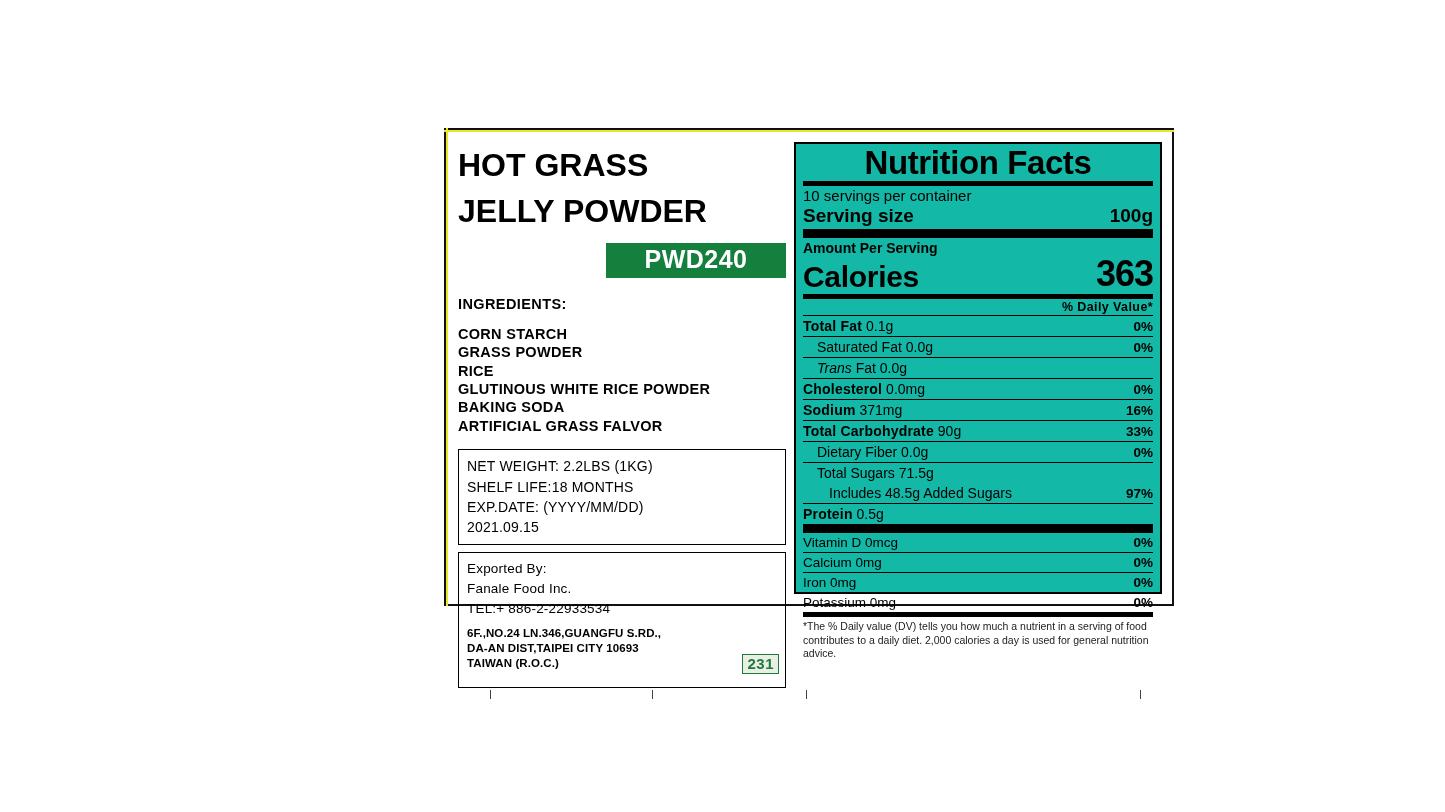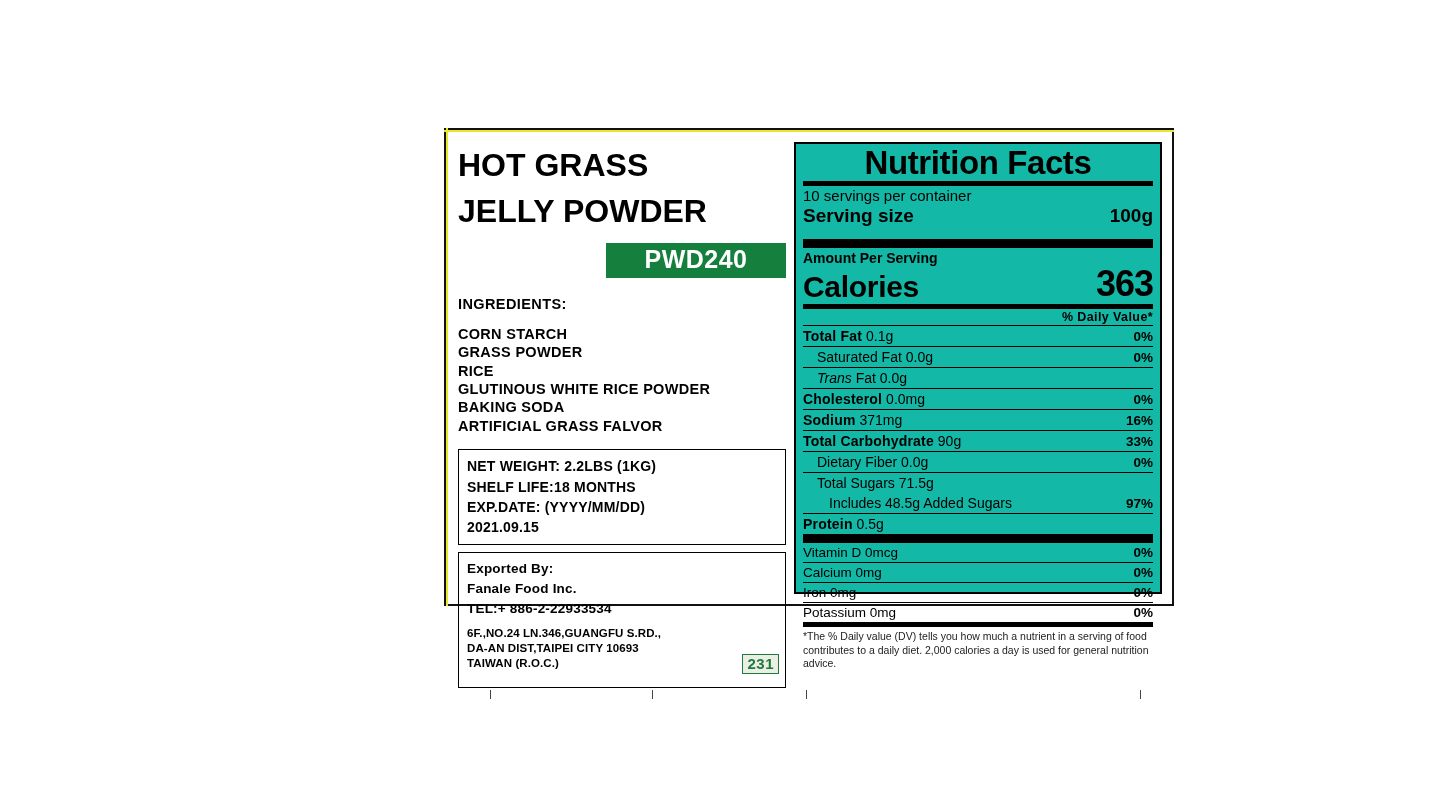--- a/index.html
+++ b/index.html
@@ -96,21 +96,21 @@
     line-height: 1.27;
     letter-spacing: 0.3px;
   }
   .info-box {
     border: 1.5px solid #000;
     box-sizing: border-box;
     margin-top: 14px;
     padding: 6px 8px 7px 8px;
   }
   .info-box .line {
-    font-weight: bold;
+    font-weight: normal;
     font-size: 14px;
     line-height: 1.45;
     letter-spacing: 0.2px;
   }
   #exporter-box {
     margin-top: 7px;
     padding-bottom: 4px;
     position: relative;
     min-height: 136px;
   }
@@ -165,21 +165,21 @@
   .servings {
     font-size: 15px;
     padding: 1px 0 1px 0;
   }
   .serving-size-row {
     display: flex;
     justify-content: space-between;
     align-items: flex-end;
     font-weight: bold;
     font-size: 19px;
-    padding-bottom: 12px;
+    padding-bottom: 2px;
   }
   .amount-per {
     font-weight: bold;
     font-size: 14px;
     padding-top: 2px;
   }
   .cal-row {
     display: flex;
     justify-content: space-between;
     align-items: flex-end;

